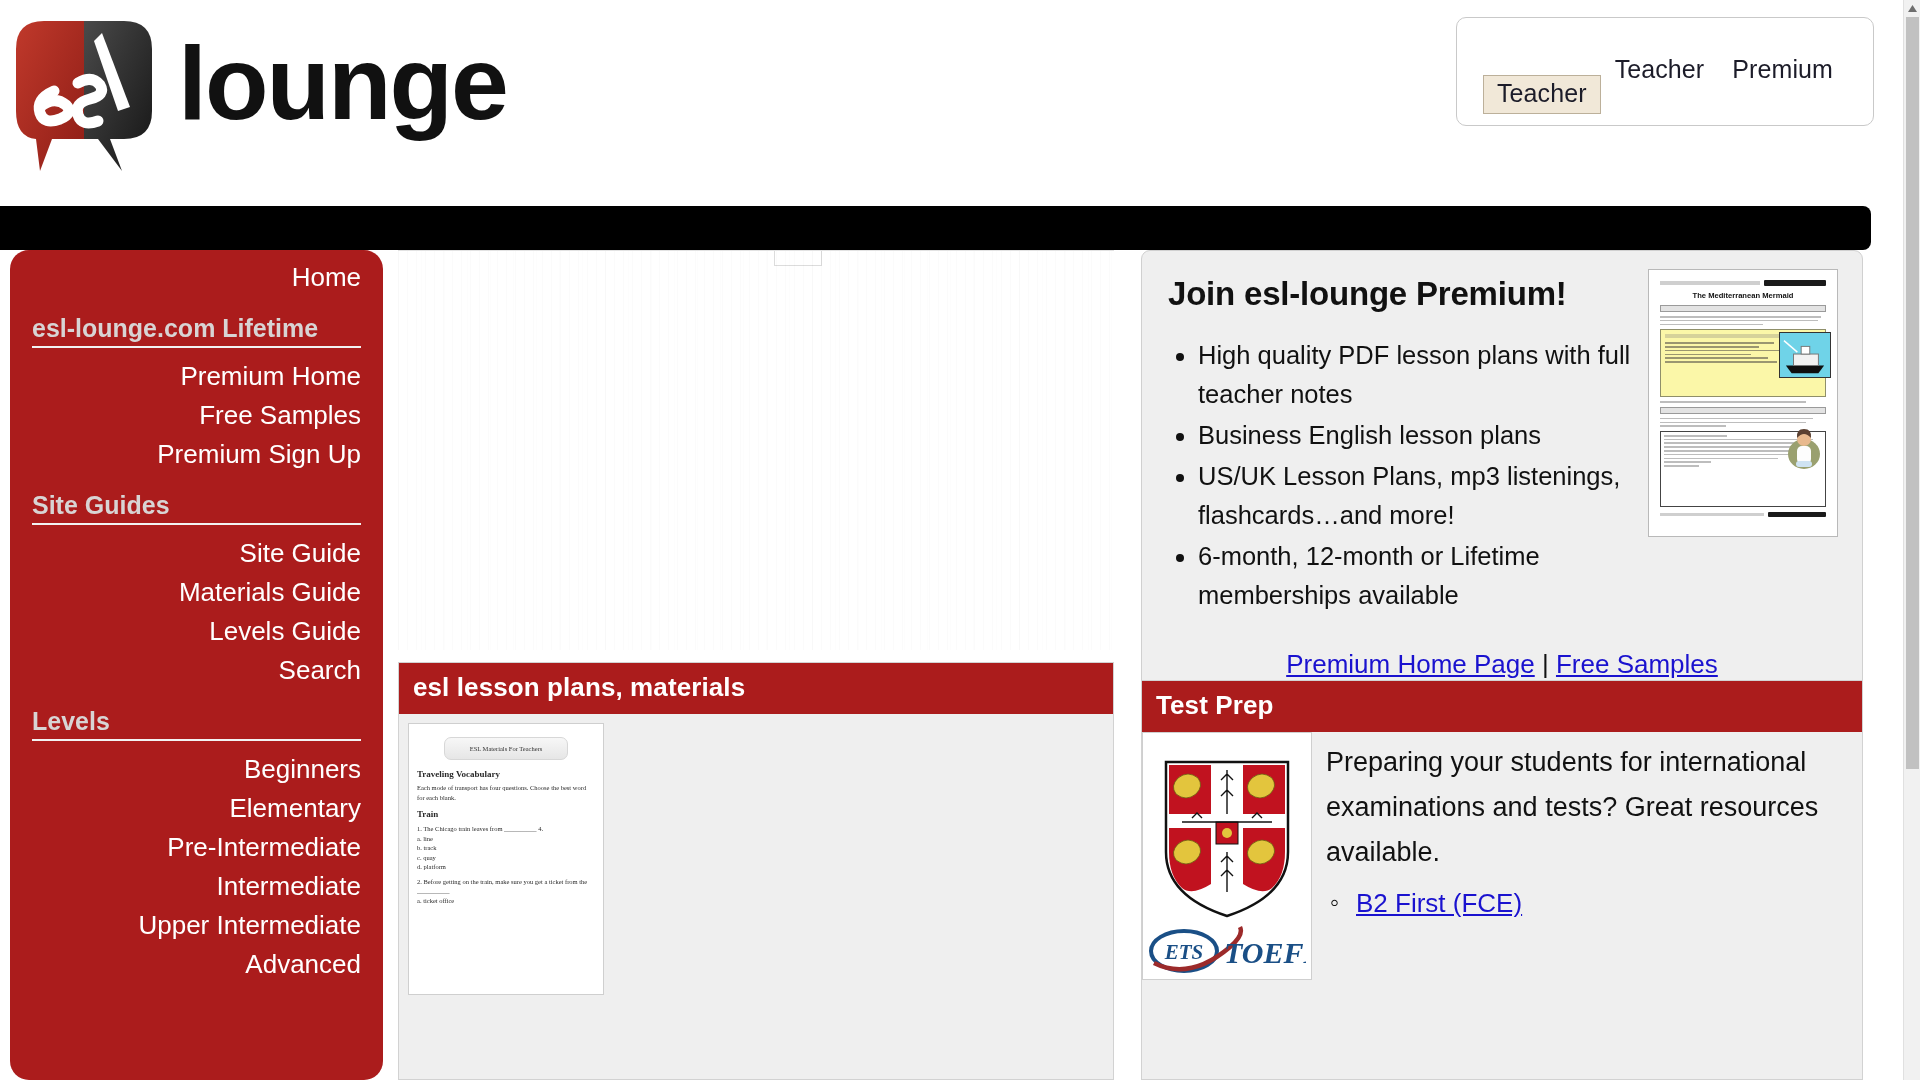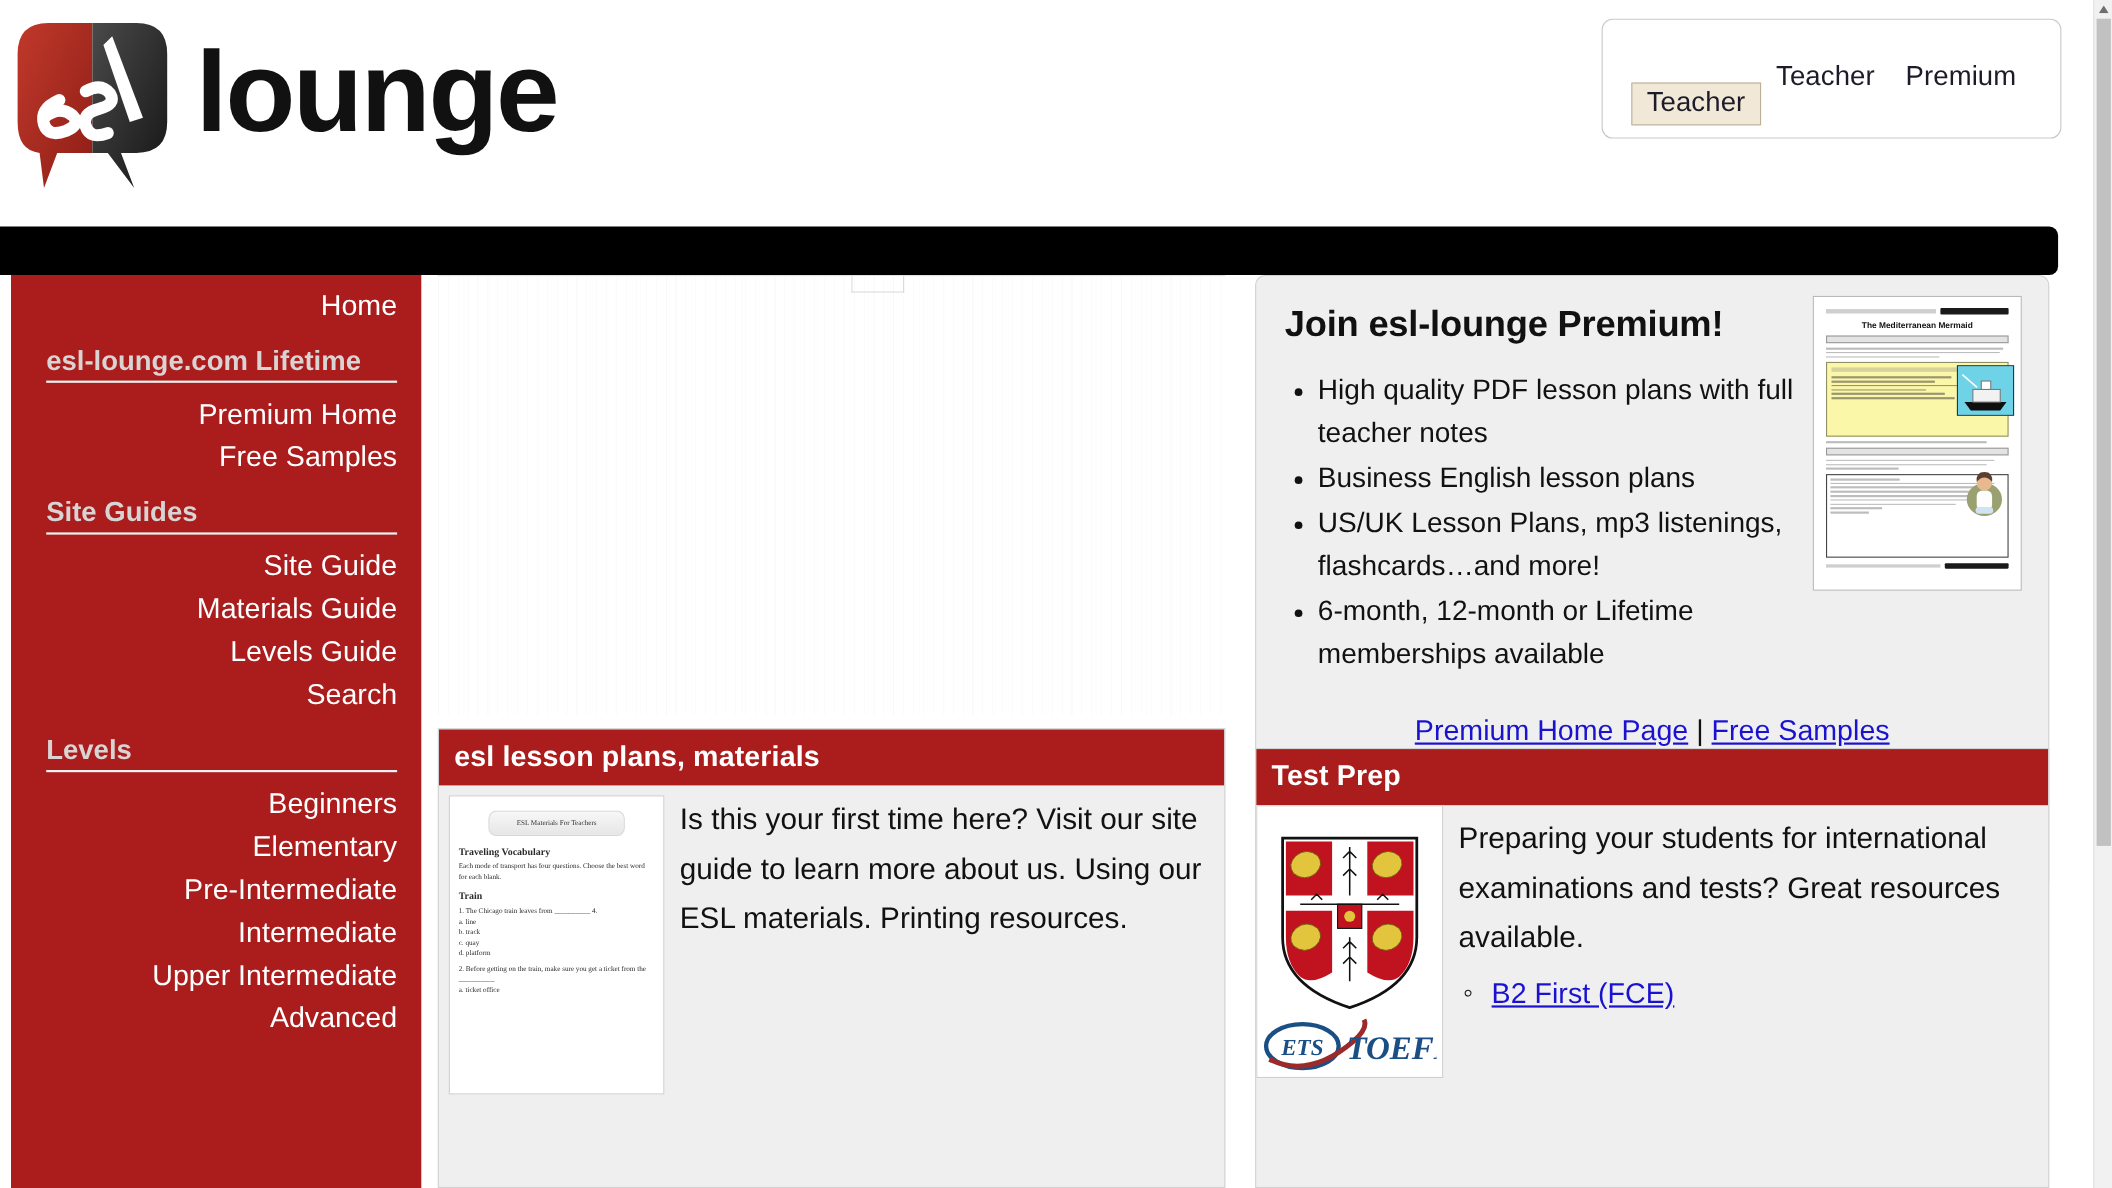--- a/index.html
+++ b/index.html
@@ -69,22 +69,23 @@
     left: 0; top: 250px;
     width: 1871px; height: 830px;
   }
 
   
   .sidebar {
     position: absolute;
     left: 10px; top: 0;
     width: 373px; height: 830px;
     background: #ab1c1c;
-    padding: 8px 22px 0 32px;
-    overflow: hidden;
+    padding: 8px 22px 0 22px;
+    overflow: hidden;
+    border-radius: 19px;
   }
   .side-link {
     display: block;
     text-align: right;
     color: #ffffff;
     font-size: 26px;
     line-height: 39px;
     padding: 0;
     text-decoration: none;
     white-space: nowrap;
@@ -313,20 +314,21 @@
 
   <div class="body-area">
 
     <nav class="sidebar">
 
       <a class="side-link" href="#">Home</a>
 
       <div class="side-head">esl-lounge.com Lifetime</div>
       <a class="side-link" href="#">Premium Home</a>
       <a class="side-link" href="#">Free Samples</a>
+      <a class="side-link" href="#">Premium Sign Up</a>
 
       <div class="side-head">Site Guides</div>
       <a class="side-link" href="#">Site Guide</a>
       <a class="side-link" href="#">Materials Guide</a>
       <a class="side-link" href="#">Levels Guide</a>
       <a class="side-link" href="#">Search</a>
 
       <div class="side-head">Levels</div>
       <a class="side-link" href="#">Beginners</a>
       <a class="side-link" href="#">Elementary</a>
@@ -353,21 +355,20 @@
             <div class="ws-h">Train</div>
             <div class="ws-li" style="margin-top:5px;">1. The Chicago train leaves from __________ 4.</div>
             <div class="ws-li">a. line</div>
             <div class="ws-li">b. track</div>
             <div class="ws-li">c. quay</div>
             <div class="ws-li">d. platform</div>
             <div class="ws-li" style="margin-top:5px;">2. Before getting on the train, make sure you get a ticket from the __________</div>
             <div class="ws-li">a. ticket office</div>
           </div>
 
-          <div class="panel-text">Is this your first time here? Visit our site guide to learn more about us. Using our ESL materials. Printing resources.</div>
         </div>
       </div>
     </div>
 
     <section class="promo">
       <div class="promo-title">Join esl-lounge Premium!</div>
 
       <ul class="promo-list">
         <li>High quality PDF lesson plans with full teacher notes</li>
         <li>Business English lesson plans</li>

